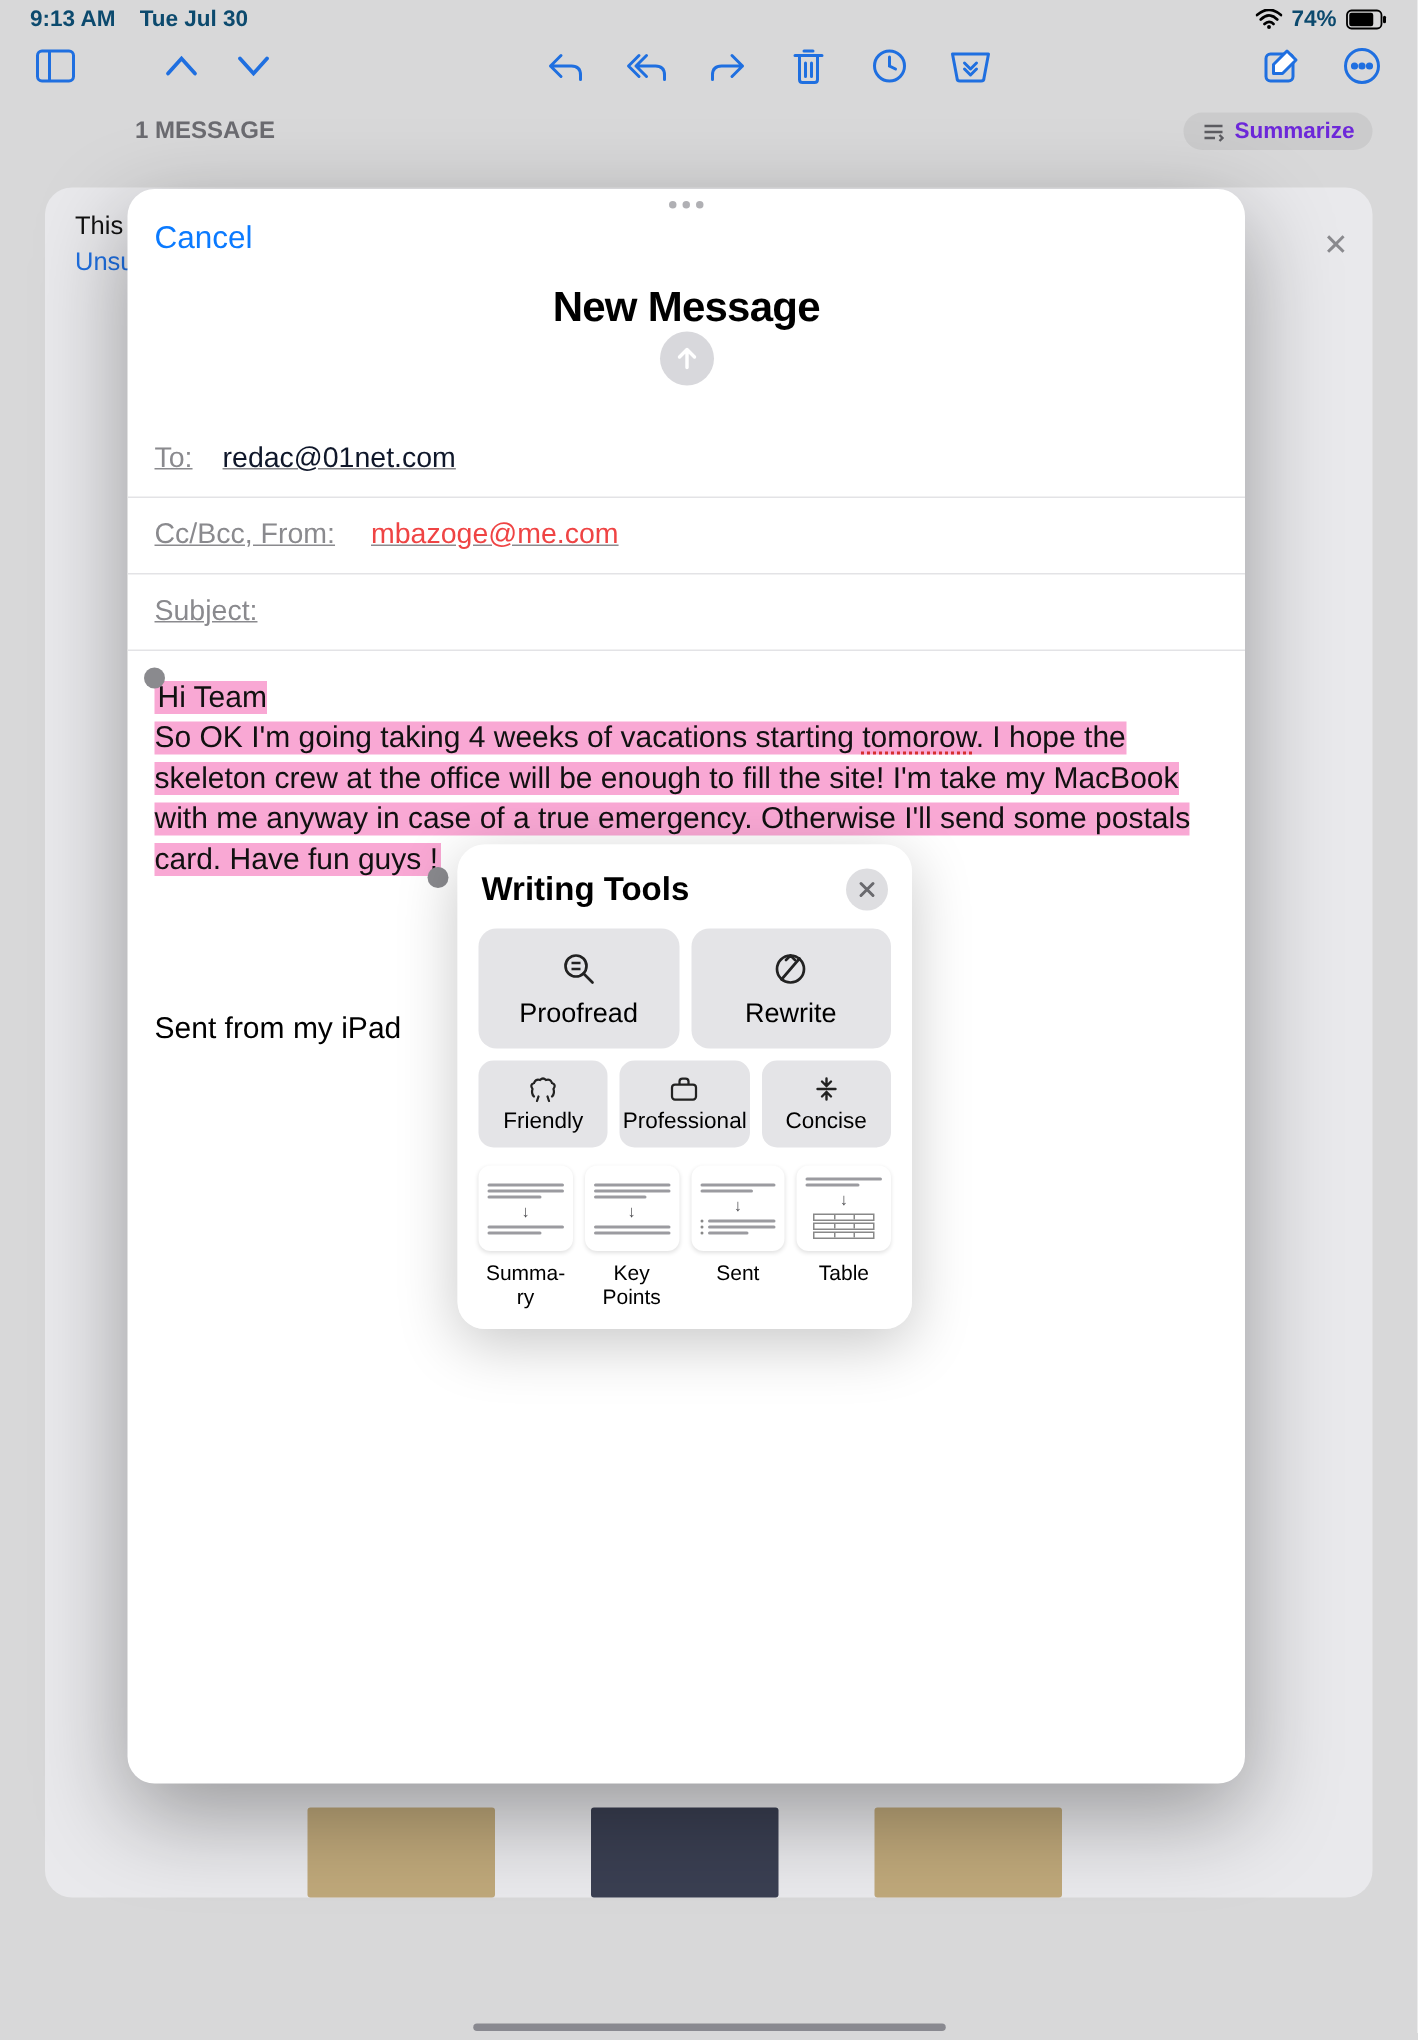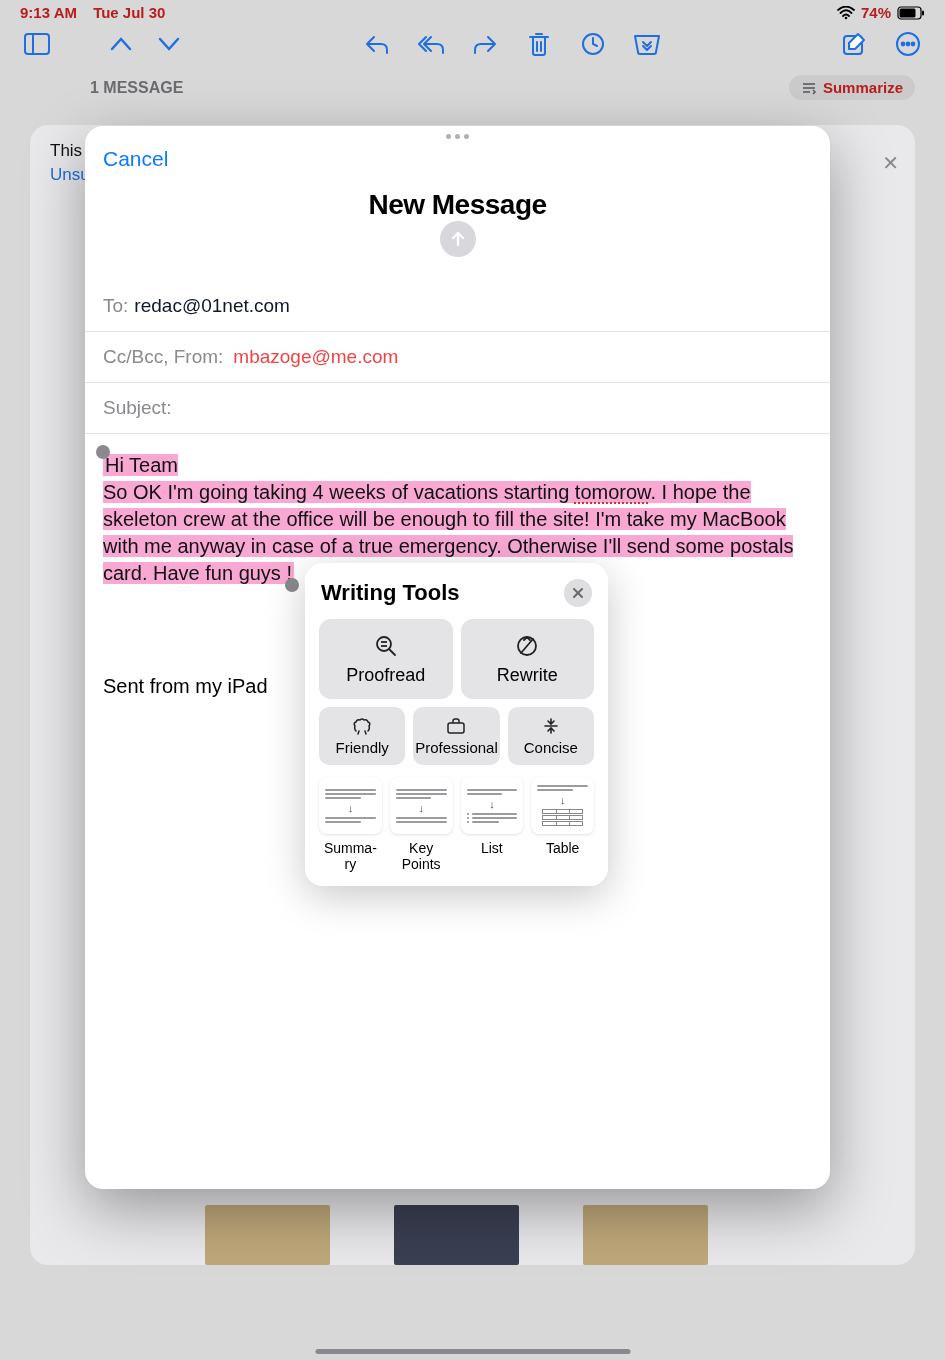--- a/index.html
+++ b/index.html
@@ -13,21 +13,21 @@
       color: #000;
     }
     
     .statusbar {
       display: flex;
       justify-content: space-between;
       align-items: center;
       padding: 4px 20px 0 20px;
       font-size: 15px;
       font-weight: 600;
-      color: #b91c1c;
+      color: #0c4a6e;
     }
     .statusbar .left .time { margin-right: 12px; }
     .statusbar .right { display: flex; align-items: center; gap: 6px; }
     .wifi-icon, .battery-icon { display: inline-flex; }
     
     .toolbar {
       display: flex;
       align-items: center;
       padding: 6px 20px 4px;
       gap: 20px;
@@ -43,21 +43,21 @@
       font-size: 16px;
       font-weight: 600;
     }
     .messages-header .flex { flex:1; }
     .summarize-pill {
       background: rgba(0,0,0,0.06);
       border-radius: 16px;
       padding: 4px 12px;
       font-size: 15px;
       font-weight:600;
-      color:#b91c1c;
+      color:#6d28d9;
       display:flex; align-items:center; gap:6px;
     }
     
     .bg-card {
       margin: 0 30px;
       background: #e9e9ec;
       border-radius: 18px;
       height: 1140px;
       padding: 16px 20px;
       position: relative;
@@ -98,21 +98,21 @@
     .compose-title .flex { flex:1; }
     .send-btn {
       width: 36px; height:36px; border-radius:50%;
       background:#d8d8dc; display:flex; align-items:center; justify-content:center;
     }
     .field-row {
       border-top: 1px solid #e3e3e6;
       padding: 14px 18px;
       font-size: 19px;
       color:#8a8a8e;
-      display:flex; gap:6px;
+      display:flex; gap:20px;text-decoration:underline;
     }
     .field-row:first-of-type { border-top:none; }
     .fields { margin-top:10px; }
     .field-row .addr-blue { color:#0f172a; }
     .field-row .addr-grey { color:#ef4444; margin-left:4px; }
     .body-area {
       border-top: 1px solid #e3e3e6;
       padding: 18px;
       font-size: 20px;
       line-height: 1.35;
@@ -429,21 +429,21 @@
             <div class="tlist-row">
                 <div class="tlist-dot"></div>
                 <div class="tline" style="flex:1;"></div>
               </div>
             <div class="tlist-row">
                 <div class="tlist-dot"></div>
                 <div class="tline short" style="flex:0.6;"></div>
               </div>
           </div>
         </div>
-        <div class="thumb-label">List</div>
+        <div class="thumb-label">Sent</div>
       </div>
       <div class="thumb-col">
         <div class="thumb-card">
           <div class="thumb-lines">
               <div class="tline"></div>
               <div class="tline short"></div>
             </div>
           <div class="tarrow">↓</div>
           <div class="ttable">
             <div class="trow">

